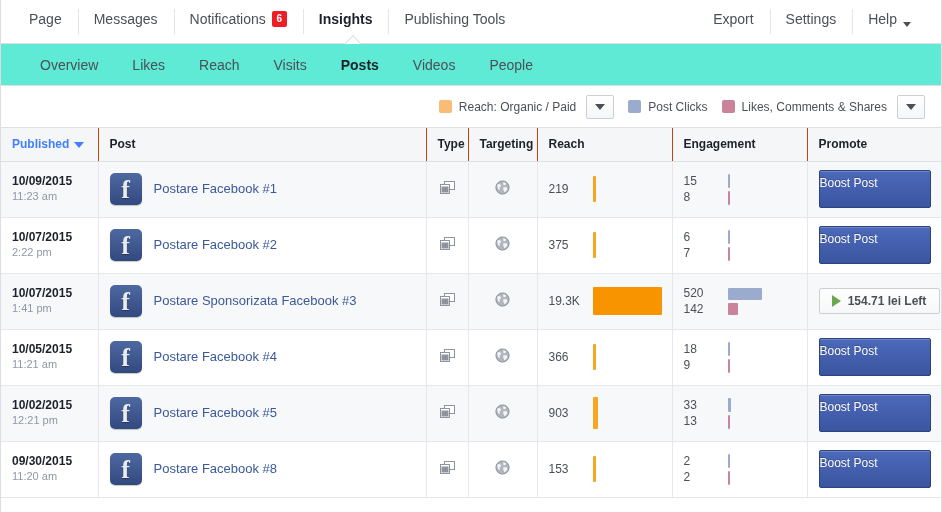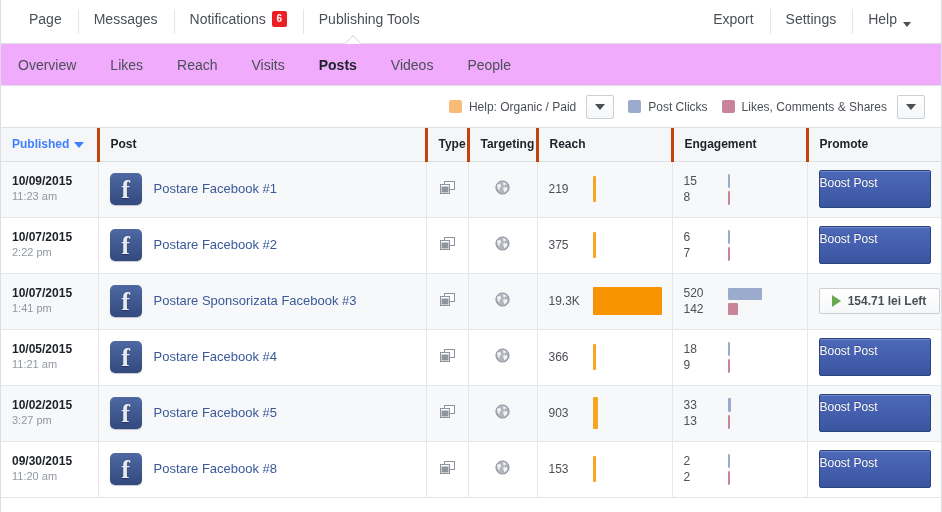--- a/index.html
+++ b/index.html
@@ -95,22 +95,23 @@
     border-left: 1px solid #dddfe2;
     border-top: 1px solid #dddfe2;
     transform: rotate(45deg);
   }
 
   
   .subnav {
     height: 42px;
     display: flex;
     align-items: center;
-    background: #f0abfc;
+    background: #5eead4;
     border-bottom: 1px solid #dddfe2;
+    padding-left: 22px;
     box-sizing: border-box;
   }
   .snitem {
     font-size: 14px;
     color: #4b4f56;
     padding: 0 17px;
     cursor: pointer;
     white-space: nowrap;
   }
   .snitem.active { color: #1d2129; font-weight: bold; }
@@ -164,21 +165,21 @@
 
   
   table.posts {
     width: 100%;
     border-collapse: collapse;
     table-layout: fixed;
   }
   table.posts th {
     background: #f5f6f7;
     border-bottom: 1px solid #dddfe2;
-    border-right: 3px solid #c2410c;
+    border-right: 1px solid #c2410c;
     font-size: 12px;
     font-weight: bold;
     color: #1d2129;
     text-align: left;
     height: 33px;
     padding: 0 0 0 11px;
     box-sizing: border-box;
     vertical-align: middle;
   }
   table.posts th.sortcol { color: #4080ff; cursor: pointer; }
@@ -329,20 +330,23 @@
         <div class="tnitem">
           <span>Page</span>
         </div>
         <div class="tnitem">
           <span>Messages</span>
         </div>
         <div class="tnitem">
           <span>Notifications</span>
           <span class="badge">6</span>
         </div>
+        <div class="tnitem active">
+          <span>Insights</span>
+        </div>
         <div class="tnitem">
           <span>Publishing Tools</span>
         </div>
       </div>
     <div class="topnav-right" id="tn-right">
         <div class="tnitem">
           <span>Export</span>
         </div>
         <div class="tnitem">
           <span>Settings</span>
@@ -361,21 +365,21 @@
       <div class="snitem">Reach</div>
       <div class="snitem">Visits</div>
       <div class="snitem active">Posts</div>
       <div class="snitem">Videos</div>
       <div class="snitem">People</div>
     </div>
 
   <div class="legendbar">
     <div class="legend-group">
       <span class="swatch" id="sw-reach" style="background: rgb(249, 188, 118);"></span>
-      <span class="legend-label">Help: Organic / Paid</span>
+      <span class="legend-label">Reach: Organic / Paid</span>
       <span class="dd-btn">
           <i></i>
         </span>
     </div>
     <div class="legend-group">
       <span class="swatch" id="sw-clicks" style="background: rgb(154, 171, 205);"></span>
       <span class="legend-label">Post Clicks</span>
     </div>
     <div class="legend-group">
       <span class="swatch" id="sw-likes" style="background: rgb(201, 132, 153);"></span>
@@ -591,21 +595,21 @@
                   <span class="bar bar-likes" style="width: 2px; height: 14px;"></span>
                 </span>
               </span>
             </div>
           </td>
           <td class="last"><span class="boost-btn">Boost Post</span></td>
         </tr>
         <tr class="alt">
           <td>
             <div class="date-d">10/02/2015</div>
-            <div class="date-t">3:27 pm</div>
+            <div class="date-t">12:21 pm</div>
           </td>
           <td>
             <div class="postcell">
               <div class="fbicon">
                 <span>f</span>
               </div>
               <a class="postlink">Postare Facebook #5</a>
             </div>
           </td>
           <td class="icon-center"><span class="type-icon"><svg width="15" height="13" viewBox="0 0 15 13">

